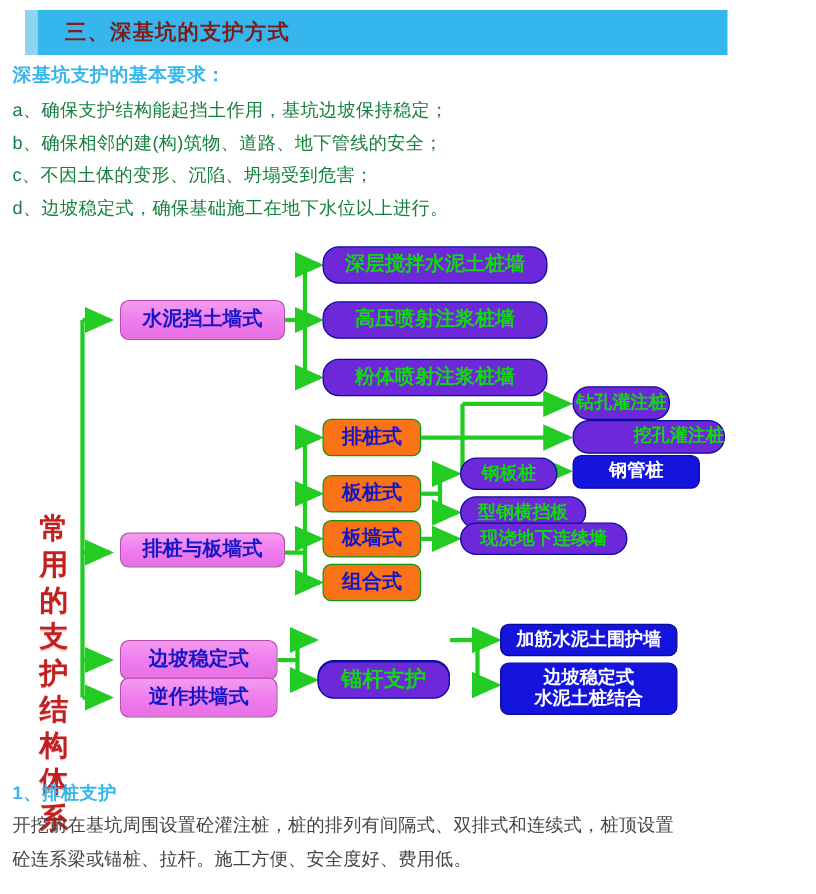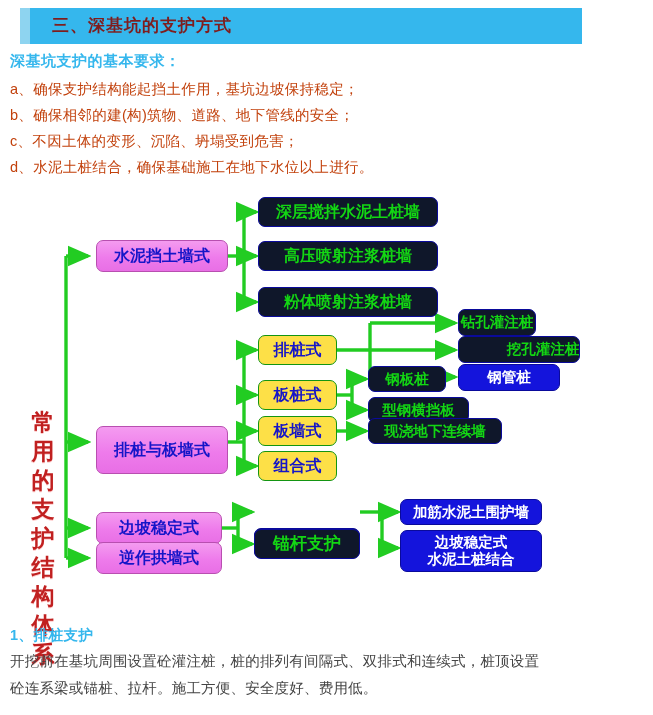--- a/index.html
+++ b/index.html
@@ -20,21 +20,21 @@
     padding-left:22px;line-height:36px;white-space:nowrap;
   }
 
   
   .intro{position:absolute;left:10px;top:48px;width:620px;}
   .intro-heading{
     color:#35B7ED;font-size:15px;font-weight:bold;line-height:26px;
     margin-bottom:2px;letter-spacing:0.5px;
   }
   .intro-line{
-    color:#c2410c;font-size:14.5px;line-height:26px;white-space:nowrap;
+    color:#15803d;font-size:14.5px;line-height:26px;white-space:nowrap;
     letter-spacing:0.3px;
   }
 
   
   .diagram{position:absolute;left:0;top:190px;width:653px;height:405px;}
   .diagram svg{position:absolute;left:0;top:0;}
 
   .vtitle{
     position:absolute;left:26px;top:218px;width:34px;
     color:#C02020;font-size:23px;font-weight:bold;
@@ -48,27 +48,27 @@
     display:flex;align-items:center;justify-content:center;
     text-align:center;font-weight:bold;
     border-radius:7px;border:1.5px solid;
     white-space:nowrap;
   }
   .node.n-pink{
     background:linear-gradient(180deg,#F49BF0 0%,#EE7BEB 55%,#E86FE5 100%);
     border-color:#B84FB0;color:#1515C8;
   }
   .node.n-blue{
-    background:#0f172a;border-color:#0A0A9B;color:#13D613;
+    background:#6d28d9;border-color:#0A0A9B;color:#13D613;border-radius:13px;
   }
   .node.n-blue-w{
     background:#1414DC;border-color:#0A0A9B;color:#ffffff;
   }
   .node.n-green{
-    background:#fde047;border-color:#139513;color:#1515C8;
+    background:#f97316;border-color:#139513;color:#1515C8;
   }
   .node .lbl{display:block;line-height:1.12;}
   .node .lbl.two{line-height:1.15;}
 
   
   .foot{position:absolute;left:10px;top:622px;width:630px;}
   .foot-heading{
     color:#35B7ED;font-size:14.5px;font-weight:bold;line-height:26px;
     letter-spacing:0.5px;
   }
@@ -85,21 +85,21 @@
   <div class="header-bar">
     <div class="header-title">三、深基坑的支护方式</div>
   </div>
 </div>
 
 <div class="intro">
   <div class="intro-heading">深基坑支护的基本要求：</div>
   <div class="intro-line">a、确保支护结构能起挡土作用，基坑边坡保持稳定；</div>
   <div class="intro-line">b、确保相邻的建(构)筑物、道路、地下管线的安全；</div>
   <div class="intro-line">c、不因土体的变形、沉陷、坍塌受到危害；</div>
-  <div class="intro-line">d、水泥土桩结合，确保基础施工在地下水位以上进行。</div>
+  <div class="intro-line">d、边坡稳定式，确保基础施工在地下水位以上进行。</div>
 </div>
 
 <div class="diagram">
 
   <svg width="653" height="405">
     <defs>
       <marker id="ah" markerWidth="7" markerHeight="7" refX="6" refY="3.1" orient="auto">
         <path d="M0,0 L7,3.1 L0,6.2 Z" fill="#22CC22"></path>
       </marker>
     </defs>
@@ -158,21 +158,21 @@
     <span>护</span>
     <span>结</span>
     <span>构</span>
     <span>体</span>
     <span>系</span>
   </div>
 
   <div class="node n-pink" style="left:96px;top:50px;width:132px;height:32px;font-size:16px;">
     <span class="lbl">水泥挡土墙式</span>
   </div>
-  <div class="node n-pink" style="left:96px;top:236px;width:132px;height:48px;font-size:16px;">
+  <div class="node n-pink" style="left:96px;top:236px;width:132px;height:28px;font-size:16px;">
     <span class="lbl">排桩与板墙式</span>
   </div>
   <div class="node n-pink" style="left:96px;top:322px;width:126px;height:32px;font-size:16px;">
     <span class="lbl">边坡稳定式</span>
   </div>
   <div class="node n-pink" style="left:96px;top:352px;width:126px;height:32px;font-size:16px;">
     <span class="lbl">逆作拱墙式</span>
   </div>
 
   <div class="node n-blue" style="left:258px;top:7px;width:180px;height:30px;font-size:16px;">

